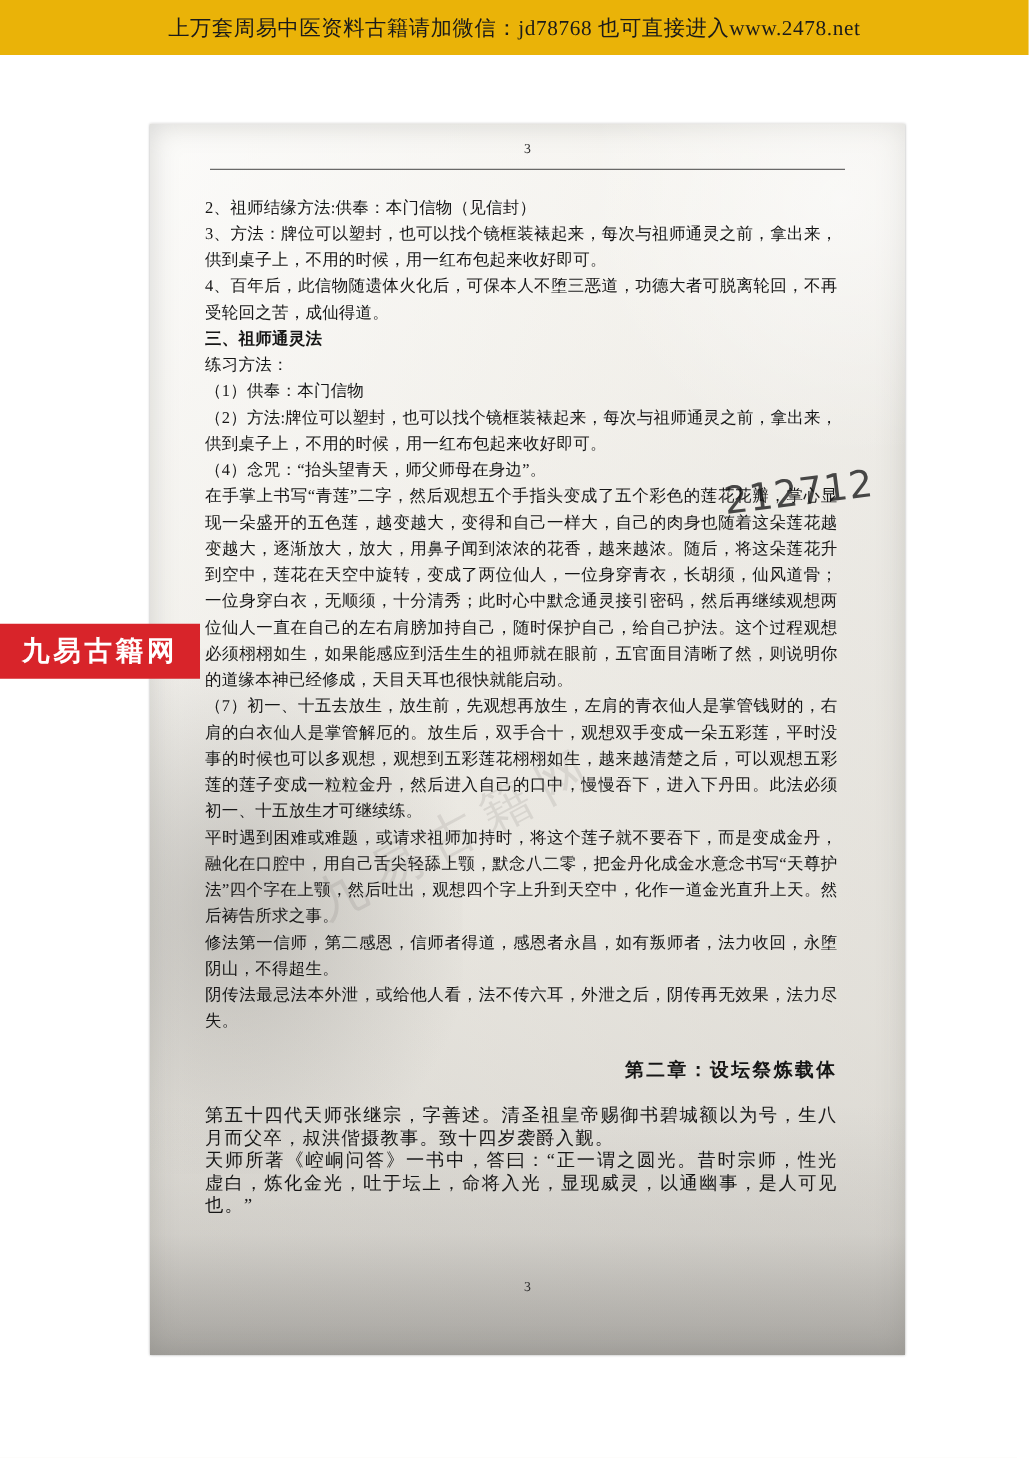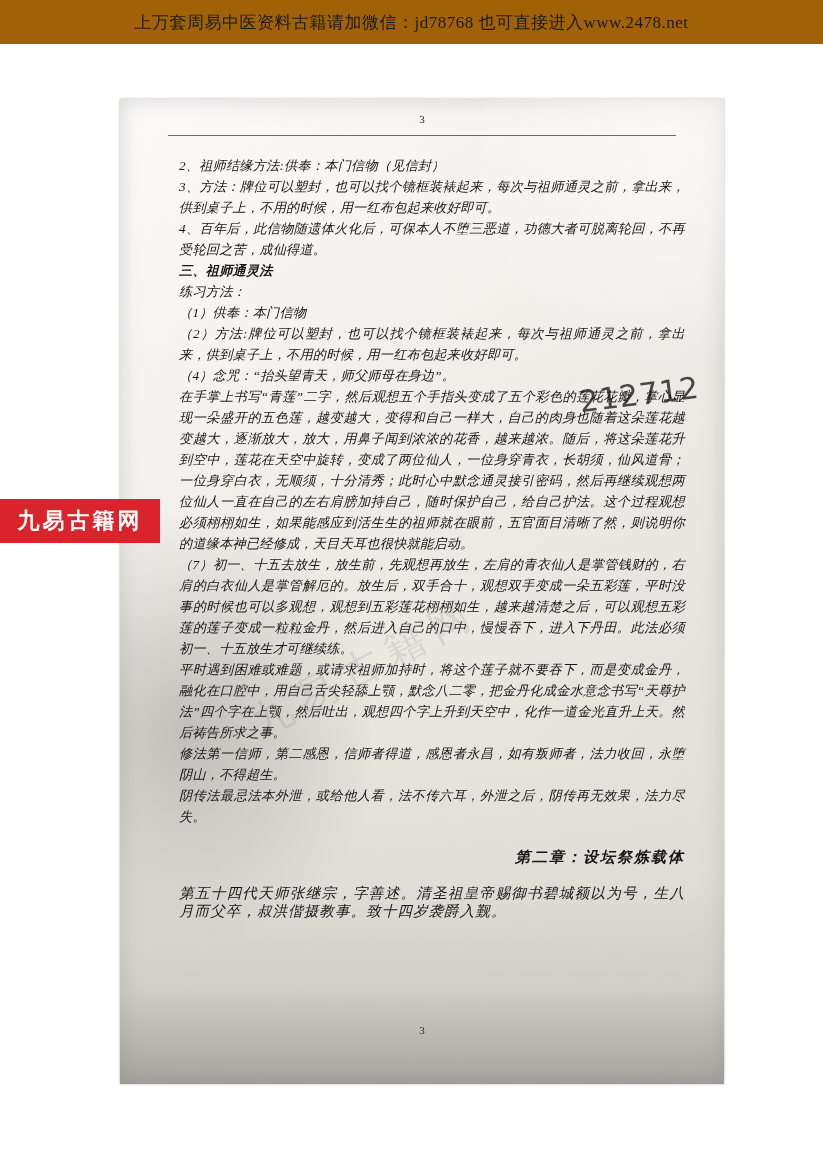--- a/index.html
+++ b/index.html
@@ -15,21 +15,21 @@
     overflow: hidden;
   }
 
   
   .top-banner {
     width: 823px;
     height: 44px;
     display: flex;
     align-items: center;
     justify-content: center;
-    background: #a16207;
+    background: #eab308;
     font-family: "Liberation Serif", serif;
     font-size: 17px;
     color: #1a1a1a;
     letter-spacing: 0.5px;
     white-space: nowrap;
   }
 
   
   .scan-wrap {
     position: absolute;
@@ -90,28 +90,27 @@
     left: 48px;
     width: 508px;
     height: 1px;
     background: #3a3a3a;
     opacity: .75;
   }
 
   .body-col {
     position: absolute;
     top: 56px;
-    left: 59px;
+    left: 44px;
     width: 506px;
     font-size: 13.2px;
     line-height: 21px;
     letter-spacing: 0.2px;
     text-align: justify;
     color: #161616;
-    font-style: italic;
   }
   .body-col p {
     margin: 0 0 0 0;
     text-indent: 0;
   }
   .p-ind1 { text-indent: 13px; }
   .p-ind2 { text-indent: 26px; }
   .heading-sec {
     font-weight: bold;
   }
@@ -218,20 +217,21 @@
       <p class="p-ind1">（4）念咒：“抬头望青天，师父师母在身边”。</p>
       <p>在手掌上书写“青莲”二字，然后观想五个手指头变成了五个彩色的莲花花瓣，掌心显现一朵盛开的五色莲，越变越大，变得和自己一样大，自己的肉身也随着这朵莲花越变越大，逐渐放大，放大，用鼻子闻到浓浓的花香，越来越浓。随后，将这朵莲花升到空中，莲花在天空中旋转，变成了两位仙人，一位身穿青衣，长胡须，仙风道骨；一位身穿白衣，无顺须，十分清秀；此时心中默念通灵接引密码，然后再继续观想两位仙人一直在自己的左右肩膀加持自己，随时保护自己，给自己护法。这个过程观想必须栩栩如生，如果能感应到活生生的祖师就在眼前，五官面目清晰了然，则说明你的道缘本神已经修成，天目天耳也很快就能启动。</p>
       <p class="p-ind1">（7）初一、十五去放生，放生前，先观想再放生，左肩的青衣仙人是掌管钱财的，右肩的白衣仙人是掌管解厄的。放生后，双手合十，观想双手变成一朵五彩莲，平时没事的时候也可以多观想，观想到五彩莲花栩栩如生，越来越清楚之后，可以观想五彩莲的莲子变成一粒粒金丹，然后进入自己的口中，慢慢吞下，进入下丹田。此法必须初一、十五放生才可继续练。</p>
       <p class="p-ind2">平时遇到困难或难题，或请求祖师加持时，将这个莲子就不要吞下，而是变成金丹，融化在口腔中，用自己舌尖轻舔上颚，默念八二零，把金丹化成金水意念书写“天尊护法”四个字在上颚，然后吐出，观想四个字上升到天空中，化作一道金光直升上天。然后祷告所求之事。</p>
       <p class="p-ind2">修法第一信师，第二感恩，信师者得道，感恩者永昌，如有叛师者，法力收回，永堕阴山，不得超生。</p>
       <p class="p-ind2">阴传法最忌法本外泄，或给他人看，法不传六耳，外泄之后，阴传再无效果，法力尽失。</p>
 
       <div class="chapter-title">第二章：设坛祭炼载体</div>
 
       <p class="para-big">第五十四代天师张继宗，字善述。清圣祖皇帝赐御书碧城额以为号，生八月而父卒，叔洪偕摄教事。致十四岁袭爵入觐。</p>
+      <p class="para-big">天师所著《崆峒问答》一书中，答曰：“正一谓之圆光。昔时宗师，性光虚白，炼化金光，吐于坛上，命将入光，显现威灵，以通幽事，是人可见也。”</p>
     </div>
 
     <div class="page-num-bottom">3</div>
   </div>
 
   <div class="watermark">
     <span>九易古籍网</span>
   </div>
 </div>
 

